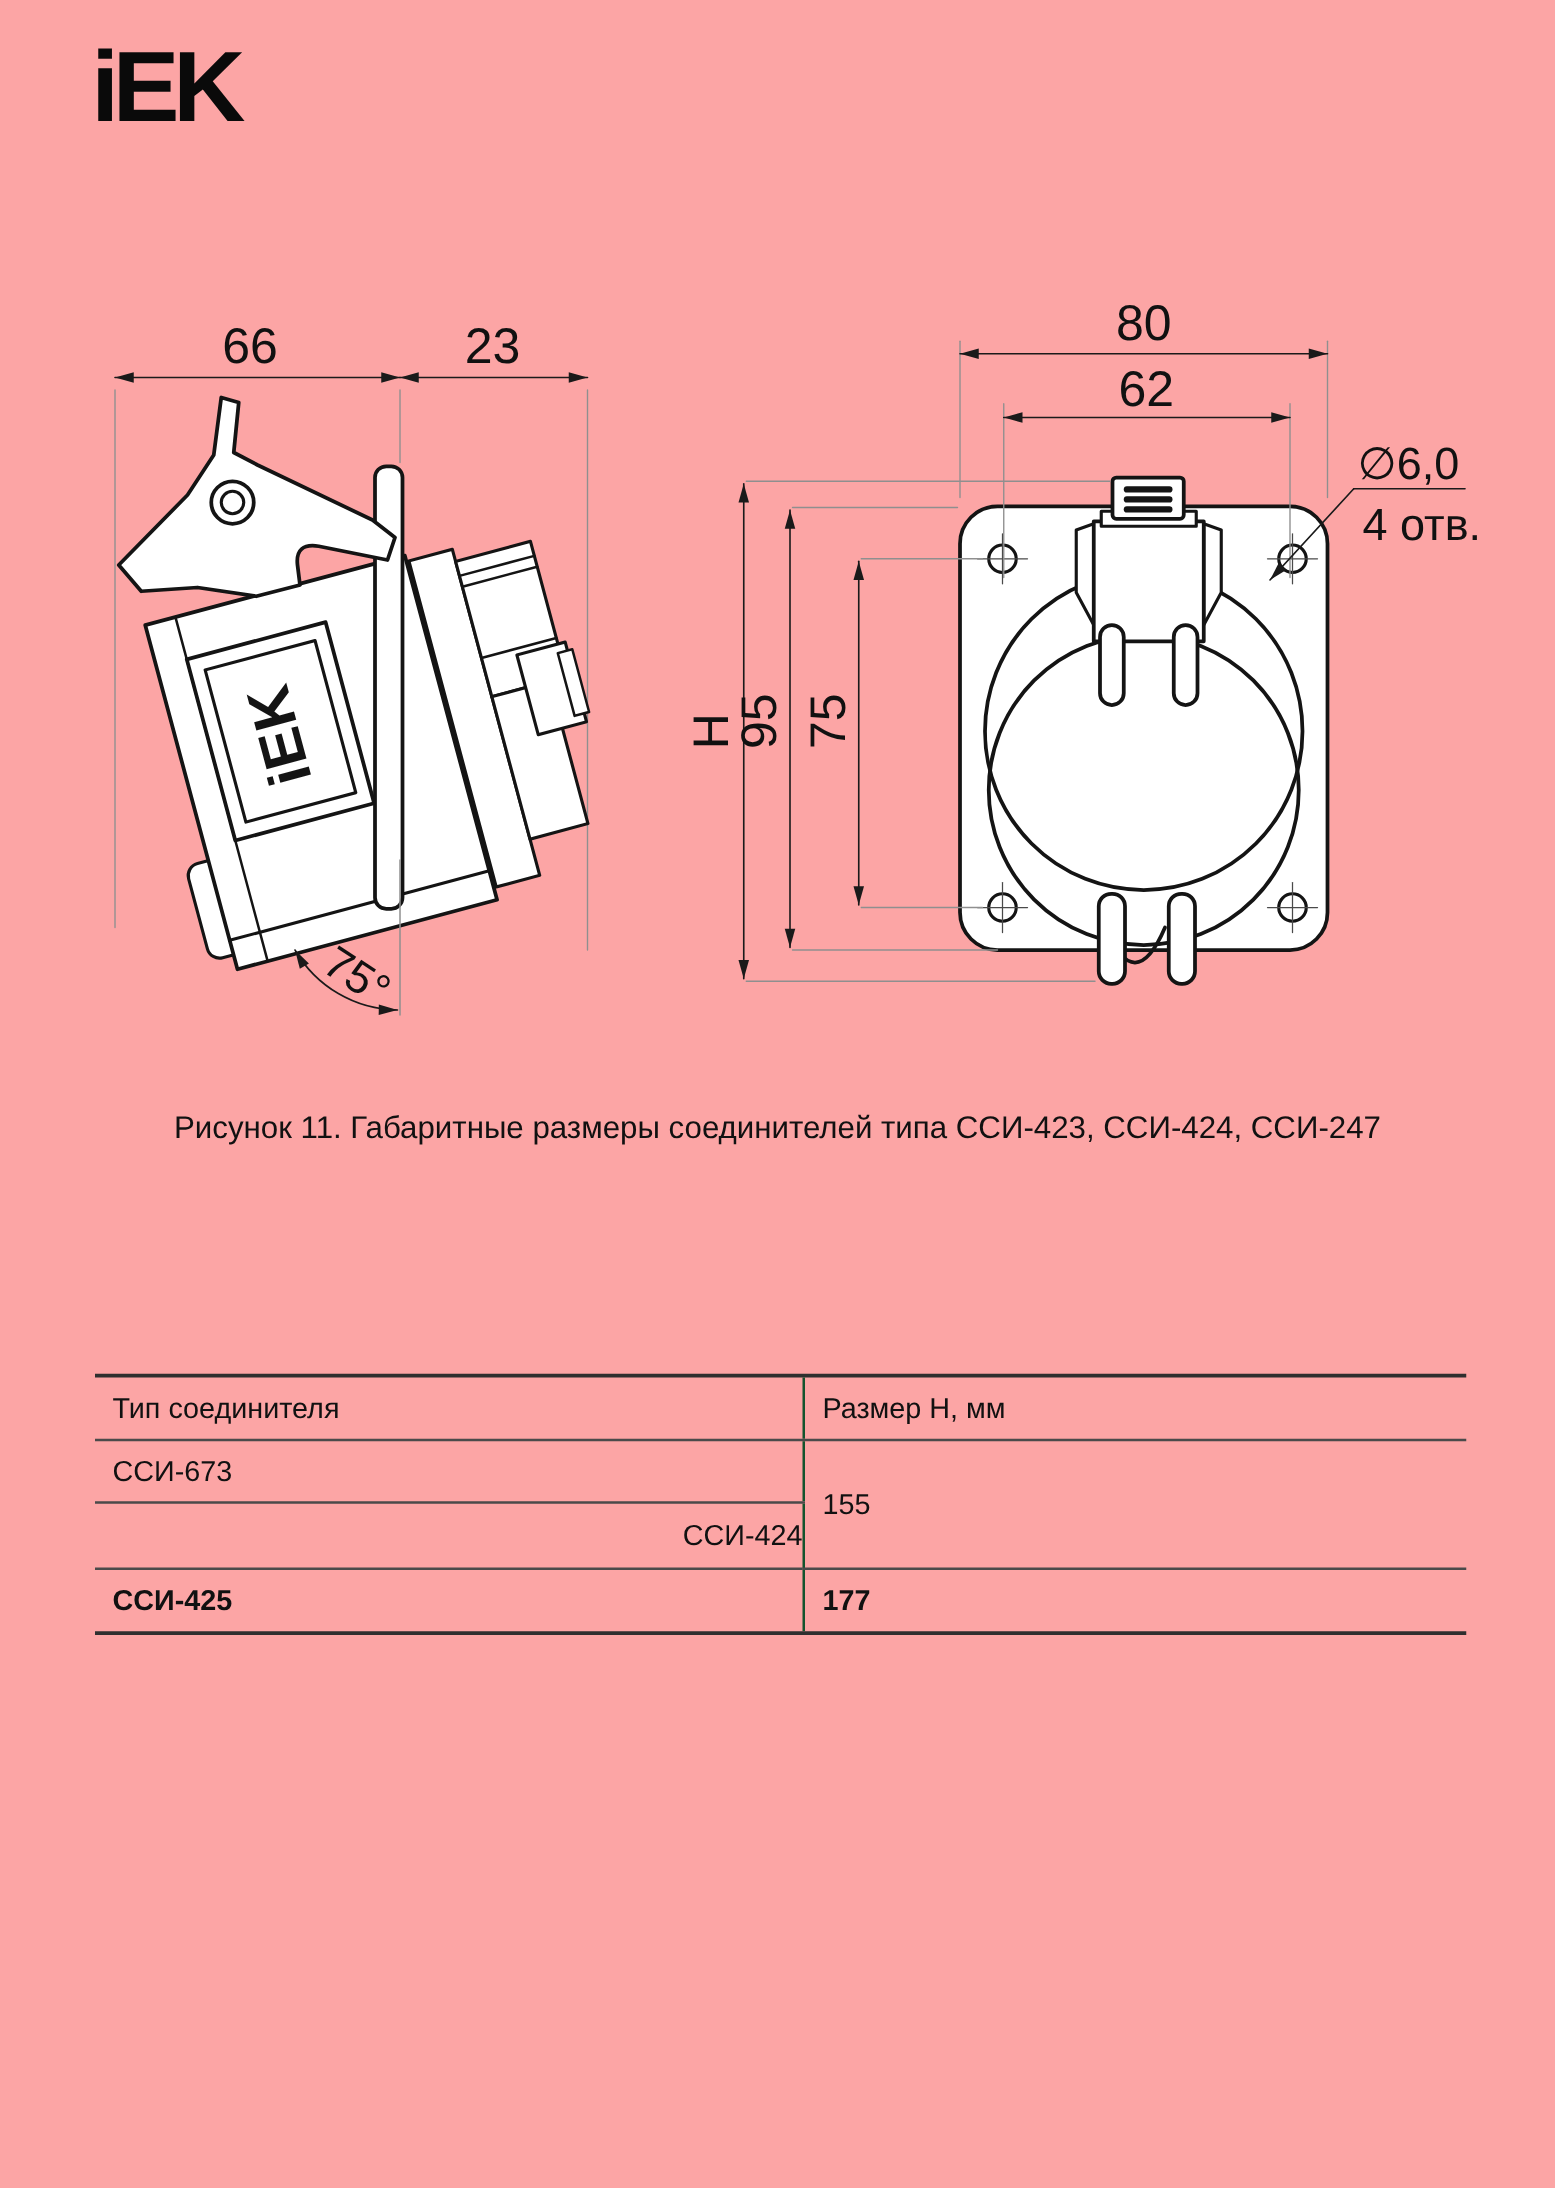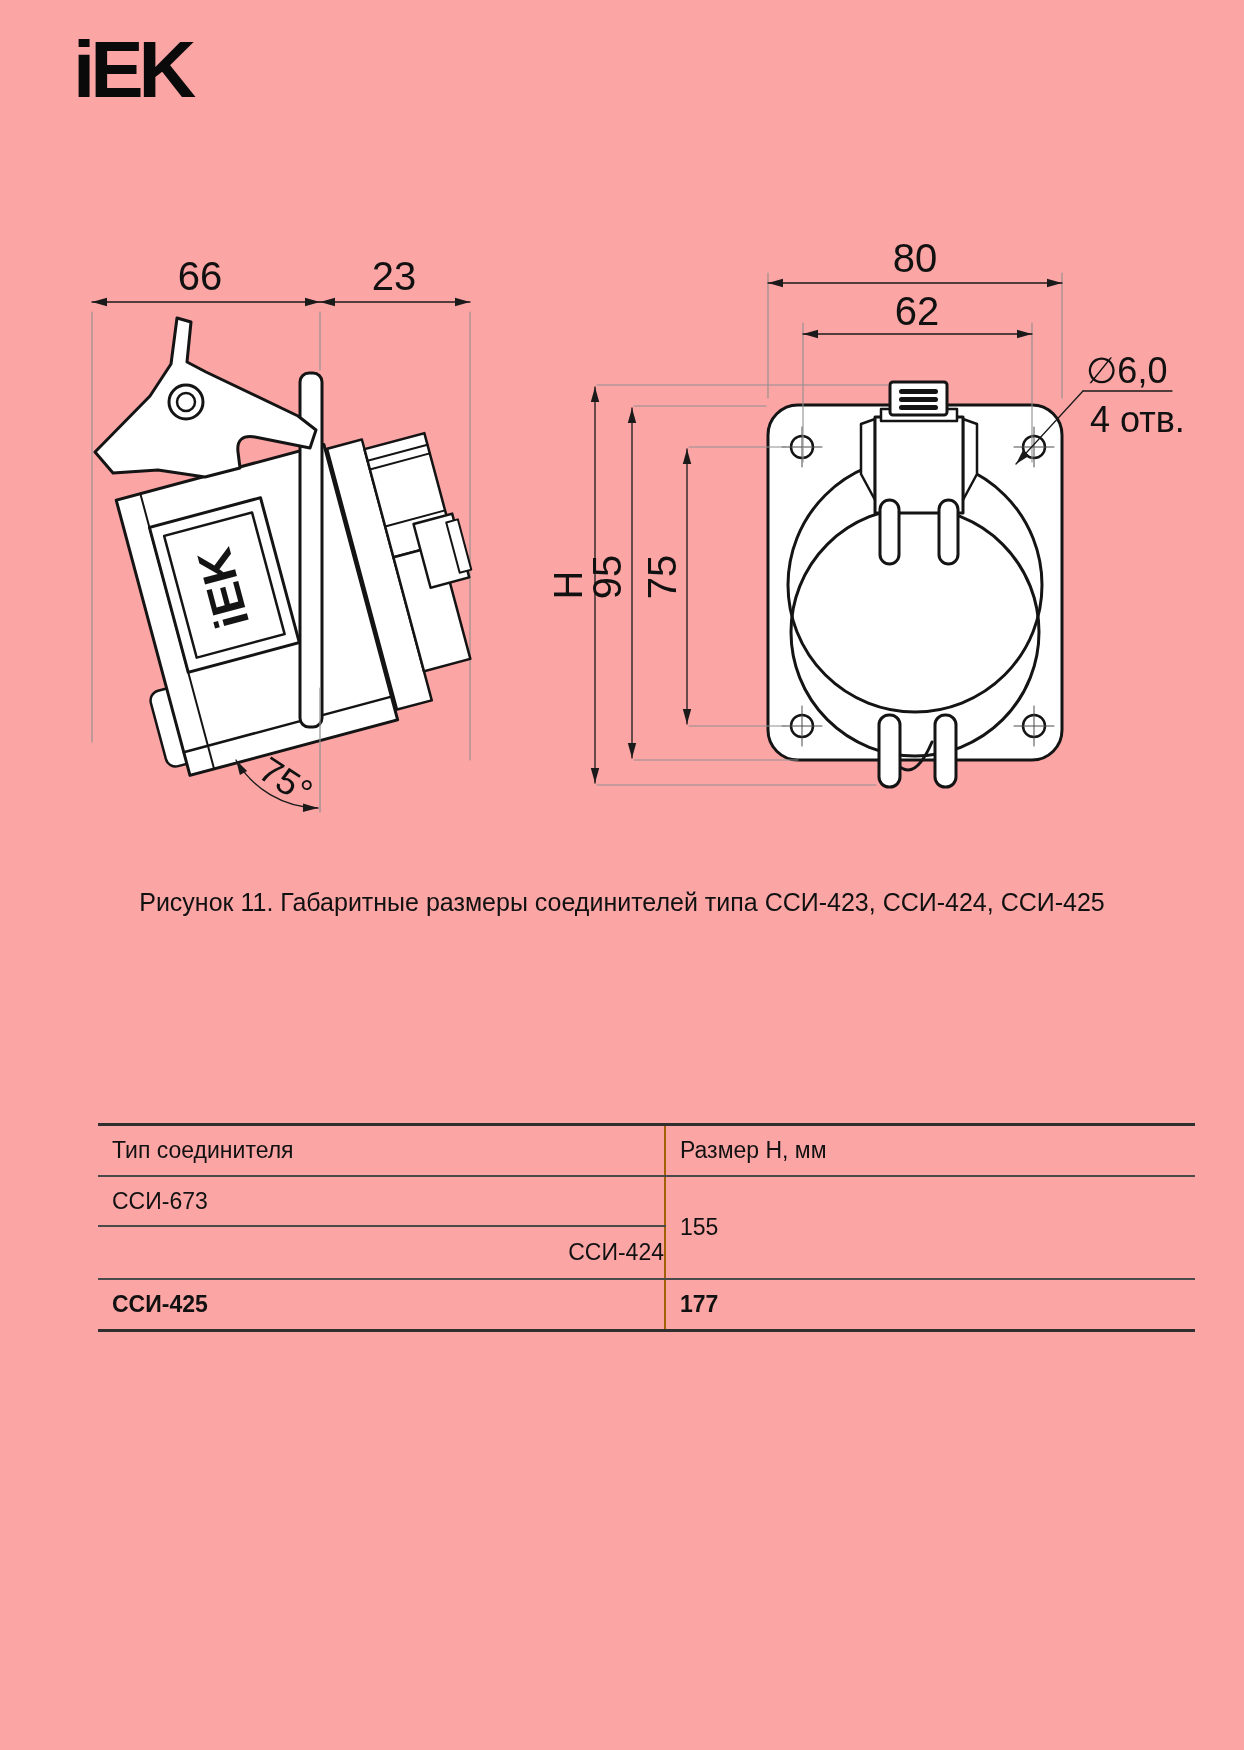--- a/index.html
+++ b/index.html
@@ -3,31 +3,31 @@
 <meta charset="utf-8">
 <style>
   html,body{margin:0;padding:0;}
   .page{position:relative;width:1244px;height:1750px;background:#fca5a5;overflow:hidden;
         font-family:"Liberation Sans", sans-serif;color:#1a1a1a;}
   .logo{position:absolute;left:73px;top:30px;font-size:80px;font-weight:bold;
         letter-spacing:-5px;color:#0a0a0a;line-height:1;}
   .figure-svg{position:absolute;left:0;top:0;}
   .caption{position:absolute;left:0;top:888px;width:100%;text-align:center;
            font-size:25px;color:#111;}
-  .spec-table-wrap{position:absolute;left:98px;top:1099px;width:1097px;margin-top:24px;}
+  .spec-table-wrap{position:absolute;left:76px;top:1099px;width:1097px;}
   table.spec{border-collapse:collapse;table-layout:fixed;width:1097px;
              font-size:23px;color:#111;}
   table.spec td{padding:0 0 0 14px;vertical-align:middle;}
   col.c1{width:567px;} col.c2{width:530px;}
   tr.hdr td{height:49px;}
   tr.r1 td{height:48px;} tr.r2 td{height:51px;text-align:right;} tr.r3 td{height:49px;font-weight:bold;}
   .bt{border-top:3px solid #2f2f2f;}
   .bb{border-bottom:2px solid #4a4a4a;}
   .bb2{border-bottom:3px solid #2f2f2f;}
-  .dl{border-left:2px solid #a16207;}
+  .dl{border-left:2px solid #14532d;}
   td.mcell{vertical-align:top;padding-top:11px;}
   svg text{font-family:"Liberation Sans", sans-serif;}
 </style>
 </head>
 <body>
 
 <div class="page">
 
   <div class="logo">iEK</div>
 
@@ -148,21 +148,21 @@
       <line x1="687" y1="449" x2="687" y2="724" stroke="#1a1a1a" stroke-width="1.3" marker-start="url(#arr)" marker-end="url(#arr)"></line>
       <text transform="translate(676 577) rotate(-90)" font-size="40" text-anchor="middle" fill="#111">75</text>
 
       <line x1="1083" y1="391" x2="1016" y2="464" stroke="#1a1a1a" stroke-width="1.3" marker-end="url(#arr)"></line>
       <line x1="1083" y1="391" x2="1172" y2="391" stroke="#1a1a1a" stroke-width="1.3"></line>
       <text x="1086" y="383" font-size="36" fill="#111">∅6,0</text>
       <text x="1090" y="432" font-size="36" fill="#111">4 отв.</text>
     </g>
   </svg>
 
-  <div class="caption">Рисунок 11. Габаритные размеры соединителей типа ССИ-423, ССИ-424, ССИ-425</div>
+  <div class="caption">Рисунок 11. Габаритные размеры соединителей типа ССИ-423, ССИ-424, ССИ-247</div>
 
   <div class="spec-table-wrap">
     <table class="spec">
       <colgroup>
           <col class="c1">
           <col class="c2">
         </colgroup>
       <tbody>
           <tr class="hdr">
         <td class="bt bb">Тип соединителя</td>

